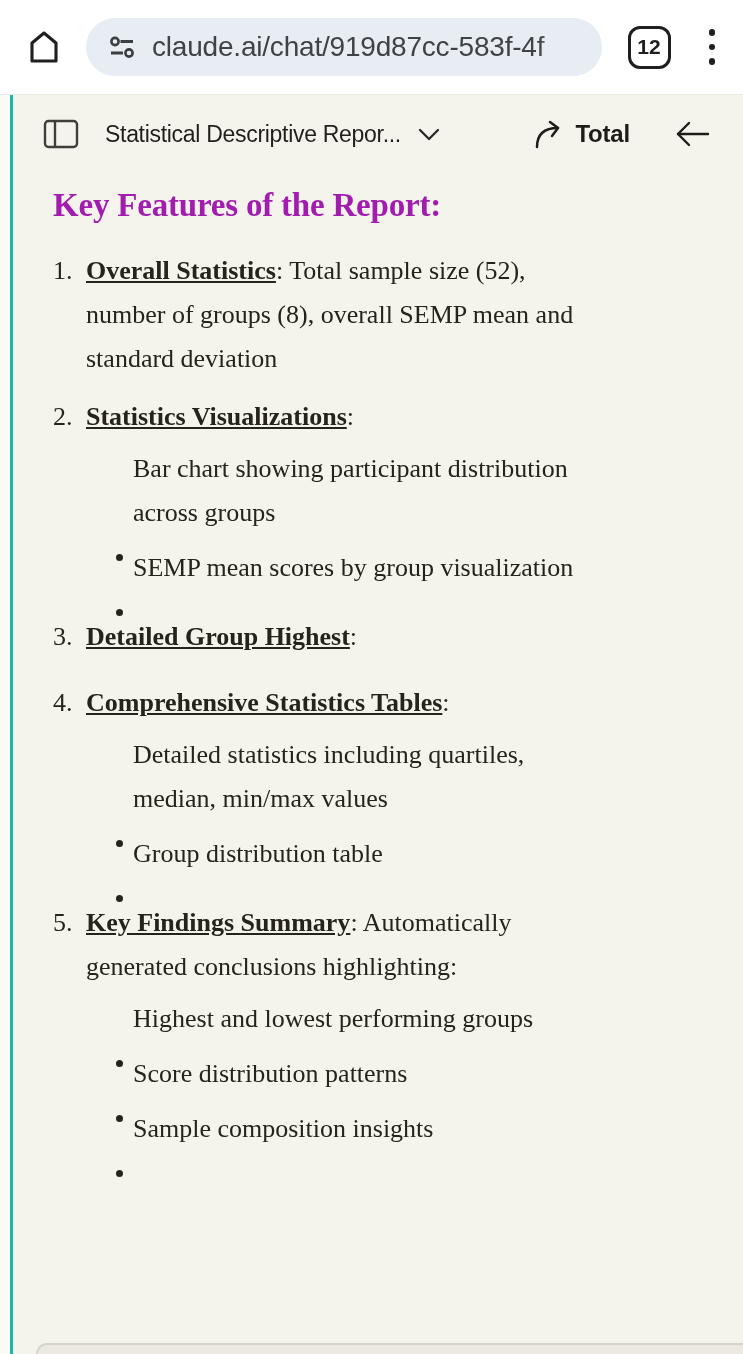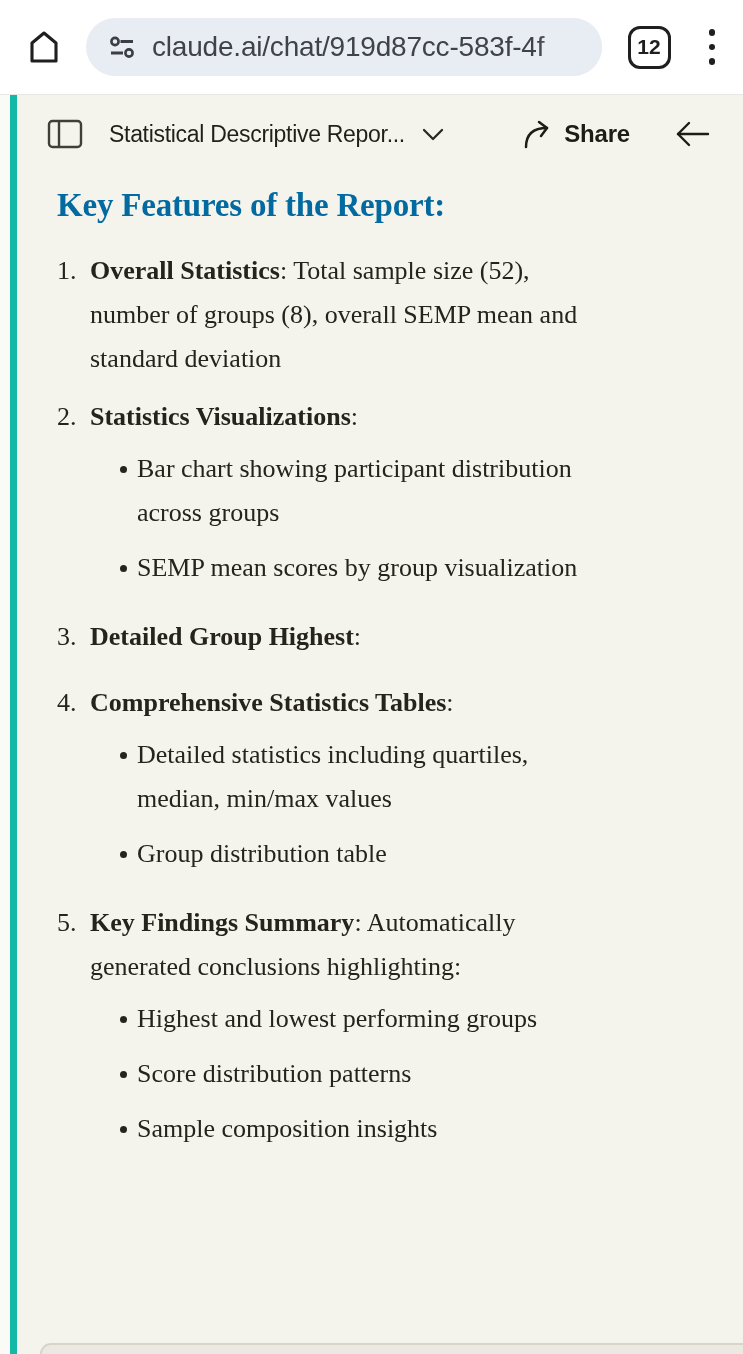--- a/index.html
+++ b/index.html
@@ -20,44 +20,44 @@
     background:linear-gradient(to right, rgba(232,236,243,0), #e8ecf3 75%); }
   .tab-counter { flex:none; width:43px; height:43px; border:3.2px solid #1f1f1f;
     border-radius:12px; display:flex; align-items:center; justify-content:center;
     font-size:21px; font-weight:bold; color:#1f1f1f; margin-right:34px; }
   .menu-dots { flex:none; display:flex; flex-direction:column; gap:8px; padding:4px; }
   .menu-dots i { width:6.5px; height:6.5px; border-radius:50%; background:#1f1f1f; }
 
   
   .claude-app { position:relative; height:1259px; background:#fafaf6; }
   .claude-panel { position:absolute; left:10px; top:0; right:0; bottom:0;
-    background:#f5f4ec; border-left:7px solid #14b8a6; }
+    background:#f5f4ec; border-left:3px solid #14b8a6; }
 
   .app-header { display:flex; align-items:center; height:78px; padding:0 30px 0 28px; }
   .panel-toggle { flex:none; display:flex; padding:2px; }
   .chat-title-group { display:flex; align-items:center; margin-left:24px; cursor:default; }
   .chat-title { font-size:23px; color:#211f1a; letter-spacing:-0.3px; }
   .title-chevron { margin-left:17px; display:flex; }
   .header-spacer { flex:1; }
   .share-btn { display:flex; align-items:center; gap:11px; }
   .share-label { font-size:24px; font-weight:bold; color:#1d1c17; letter-spacing:-0.2px; }
   .back-btn { margin-left:42px; display:flex; padding:2px; }
 
   
   .content { padding:12px 70px 0 40px; font-family:"Liberation Serif", serif;
     color:#26231c; }
-  .content h1 { font-size:33px; line-height:40px; font-weight:bold; color:#0369a1;
+  .content h1 { font-size:33px; line-height:40px; font-weight:bold; color:#a21caf;
     letter-spacing:-0.2px; margin-bottom:24px; font-family:"Liberation Serif", serif; }
 
   .item { display:flex; font-size:26px; line-height:44px; margin-bottom:14px; }
   .item-number { flex:none; width:33px; }
   .item-body { flex:1; white-space:pre-line; max-width:600px; }
-  .item-bold { font-weight:bold; }
+  .item-bold { font-weight:bold;text-decoration:underline; }
   .bullets { margin-top:8px; }
-  .bullet { display:flex; margin-bottom:11px; padding-left:30px; }
+  .bullet { display:flex; margin-bottom:11px; padding-left:30px;align-items:flex-end; }
   .bullet-dot { flex:none; width:17px; position:relative; }
   .bullet-dot::before { content:""; position:absolute; left:0; top:19px; width:7px;
     height:7px; border-radius:50%; background:#26231c; }
   .bullet-text { flex:1; white-space:pre-line; }
 
   
   .composer-peek { position:absolute; left:23px; right:-20px; bottom:0; height:11px;
     background:#ebe9e2; border:2px solid #d7d4ca; border-bottom:none;
     border-radius:14px 14px 0 0; }
 
@@ -123,21 +123,21 @@
 
       <div class="header-spacer"></div>
 
       <div class="share-btn">
         <span>
           <svg width="31" height="31" viewBox="0 0 31 31" fill="none">
             <path d="M4 28 C4 15 11 9 25 9" stroke="#1d1c17" stroke-width="2.5" stroke-linecap="round" fill="none"></path>
             <path d="M17 3 L25 9 L19 17" stroke="#1d1c17" stroke-width="2.5" stroke-linecap="round" stroke-linejoin="round" fill="none"></path>
           </svg>
         </span>
-        <span class="share-label">Share</span>
+        <span class="share-label">Total</span>
       </div>
 
       <div class="back-btn">
         <span>
           <svg width="37" height="26" viewBox="0 0 37 26" fill="none">
             <line x1="4" y1="13" x2="34" y2="13" stroke="#1d1c17" stroke-width="2.4" stroke-linecap="round"></line>
             <path d="M15 2 L4 13 L15 24" stroke="#1d1c17" stroke-width="2.4" stroke-linecap="round" stroke-linejoin="round" fill="none"></path>
           </svg>
         </span>
       </div>

